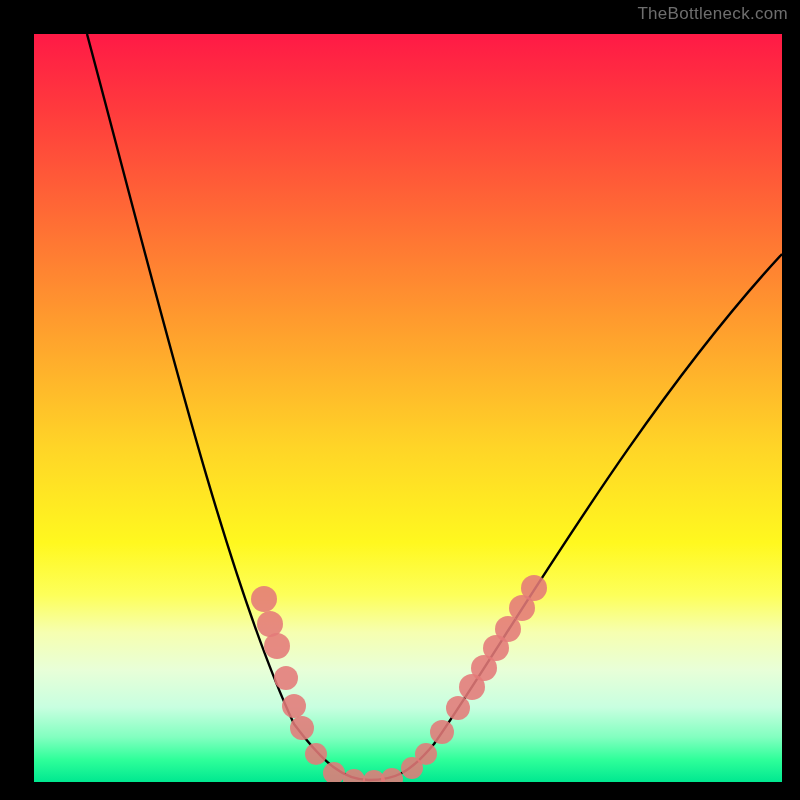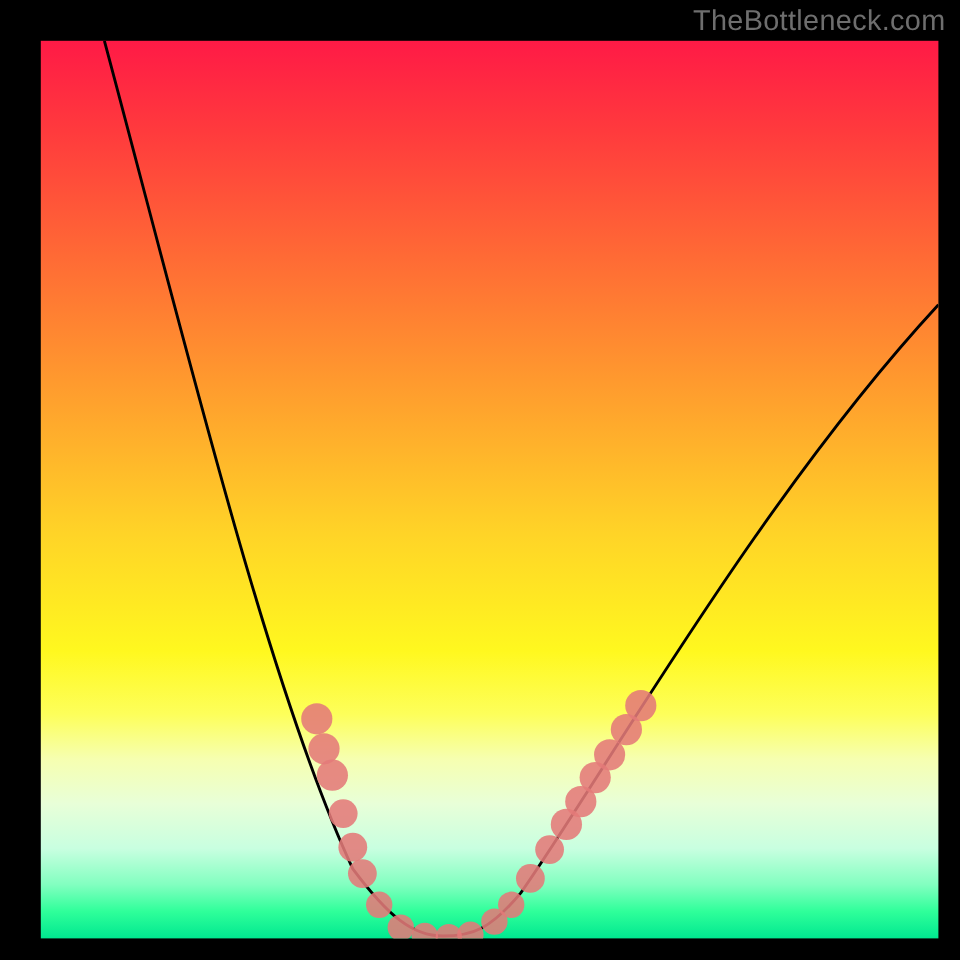--- a/index.html
+++ b/index.html
@@ -38,21 +38,21 @@
       #c8ffe0 90%,
       #82ffc0 94%,
       #2fff9a 97%,
       #00e890 100%);
   }
   .watermark {
     position: absolute;
     top: 4px;
     right: 12px;
     color: #6e6e6e;
-    font-size: 24px;
+    font-size: 17px;
     font-weight: 500;
     letter-spacing: 0.3px;
     user-select: none;
   }
   svg.curve {
     position: absolute;
     left: 0;
     top: 0;
     width: 748px;
     height: 748px;

